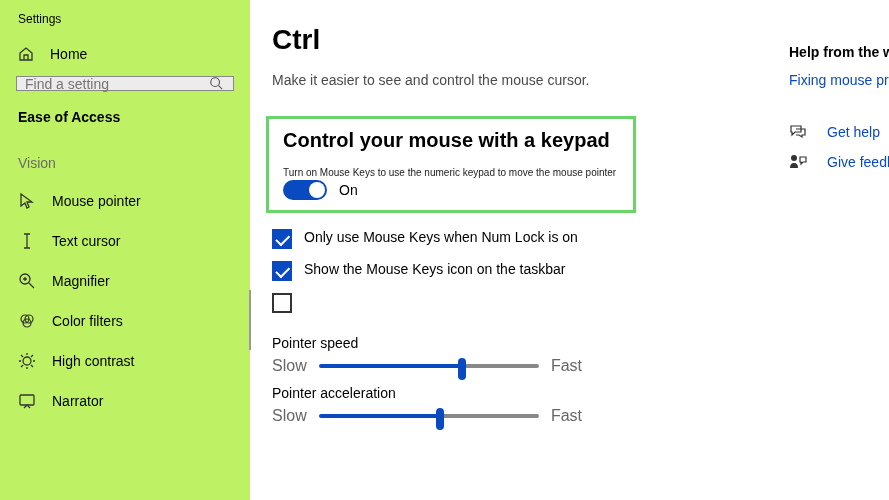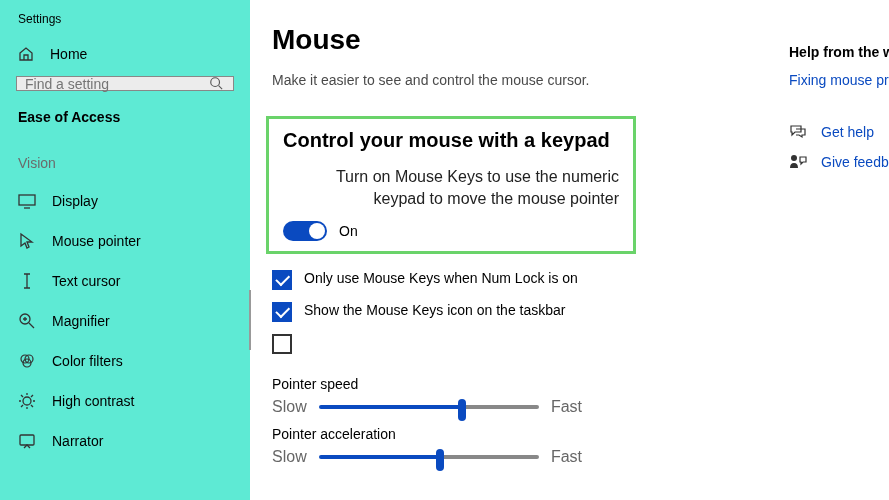--- a/index.html
+++ b/index.html
@@ -8,21 +8,21 @@
     font-size: 14px;
     color: #000;
     background: #fff;
     width: 889px;
     height: 500px;
     overflow: hidden;
     display: flex;
   }
   .sidebar {
     width: 250px;
-    background: #5eead4;
+    background: #bef264;
     height: 500px;
     padding: 8px 0 0 0;
     position: relative;
   }
   .sidebar-title {
     font-size: 12px;
     padding: 4px 18px 12px 18px;
   }
   .home-row {
     display: flex;
@@ -91,25 +91,23 @@
     width: 370px;
     margin-left: -6px;
     margin-bottom: 10px;
   }
   .section-heading {
     font-size: 20px;
     font-weight: 600;
     margin-bottom: 14px;
   }
   .body-text {
-    font-size: 16px;
+    font-size: 10px;
     color: #222;
     line-height: 1.4;
-    margin-bottom: 10px;
-    text-align: right;
   }
   .toggle-row { display:flex; align-items:center; gap:12px; }
   .toggle {
     width: 44px; height: 20px; border-radius: 10px;
     background: #0a4ac0; position: relative; cursor:pointer;
   }
   .toggle .knob {
     position:absolute; right:2px; top:2px; width:16px; height:16px;
     border-radius:50%; background:#fff;
   }
@@ -141,21 +139,21 @@
   .thumb {
     position:absolute; top:-6px; width:8px; height:22px; border-radius:4px;
     background:#0a4ac0; transform:translateX(-50%);
   }
   .link-row { margin-top:24px; color:#0a4ac0; font-size:14px; cursor:pointer; }
   .help-panel {
     position:absolute; right:0; top:44px; width:100px; padding-right:0;
   }
   .help-heading { font-size:14px; font-weight:600; margin-bottom:12px; white-space:nowrap; }
   .help-link { color:#0a4ac0; font-size:14px; margin-bottom:36px; cursor:pointer; white-space:nowrap; }
-  .help-item { display:flex; gap:14px; align-items:flex-start; margin-bottom:14px; cursor:pointer; }
+  .help-item { display:flex; gap:20px; align-items:flex-start; margin-bottom:14px; cursor:pointer; }
   .help-item .icon { width:18px; height:16px; flex-shrink:0; }
   .help-item span.t { color:#0a4ac0; font-size:14px; white-space:nowrap; }
   .scroll-mark {
     position:absolute; left:-1px; top:290px; width:2px; height:60px; background:#999;
   }
   svg { display:block; }
 </style>
 </head>
 <body>
 
@@ -178,29 +176,20 @@
       <svg viewBox="0 0 16 16" width="14" height="14" fill="none" stroke="#555" stroke-width="1.3">
         <circle cx="7" cy="7" r="5"></circle>
           <path d="M11 11 L15 15"></path>
       </svg>
     </span>
   </div>
 
   <div class="section-bold">Ease of Access</div>
   <div class="section-label">Vision</div>
 
-  <div class="nav-item">
-    <span class="icon">
-      <svg viewBox="0 0 18 18" width="18" height="18" fill="none" stroke="#333" stroke-width="1.3">
-        <rect x="1" y="3" width="16" height="10"></rect>
-          <path d="M6 16 H12"></path>
-      </svg>
-    </span>
-    <span>Display</span>
-  </div>
 
   <div class="nav-item">
     <span class="icon">
       <svg viewBox="0 0 18 18" width="18" height="18" fill="none" stroke="#333" stroke-width="1.3">
         <path d="M3 2 L3 14 L7 11 L9 16 L11 15 L9 10 L14 10 Z"></path>
       </svg>
     </span>
     <span>Mouse pointer</span>
   </div>
 
@@ -252,21 +241,21 @@
           <path d="M6 16 L9 13 L12 16"></path>
       </svg>
     </span>
     <span>Narrator</span>
   </div>
 </div>
 
 <div class="main">
   <div class="scroll-mark"></div>
 
-  <div class="page-heading">Mouse</div>
+  <div class="page-heading">Ctrl</div>
   <div class="page-sub">Make it easier to see and control the mouse cursor.</div>
 
   <div class="highlight-box">
     <div class="section-heading">Control your mouse with a keypad</div>
     <div class="body-text">Turn on Mouse Keys to use the numeric keypad to move the mouse pointer</div>
     <div class="toggle-row">
       <div class="toggle">
         <div class="knob"></div>
       </div>
       <span>On</span>

